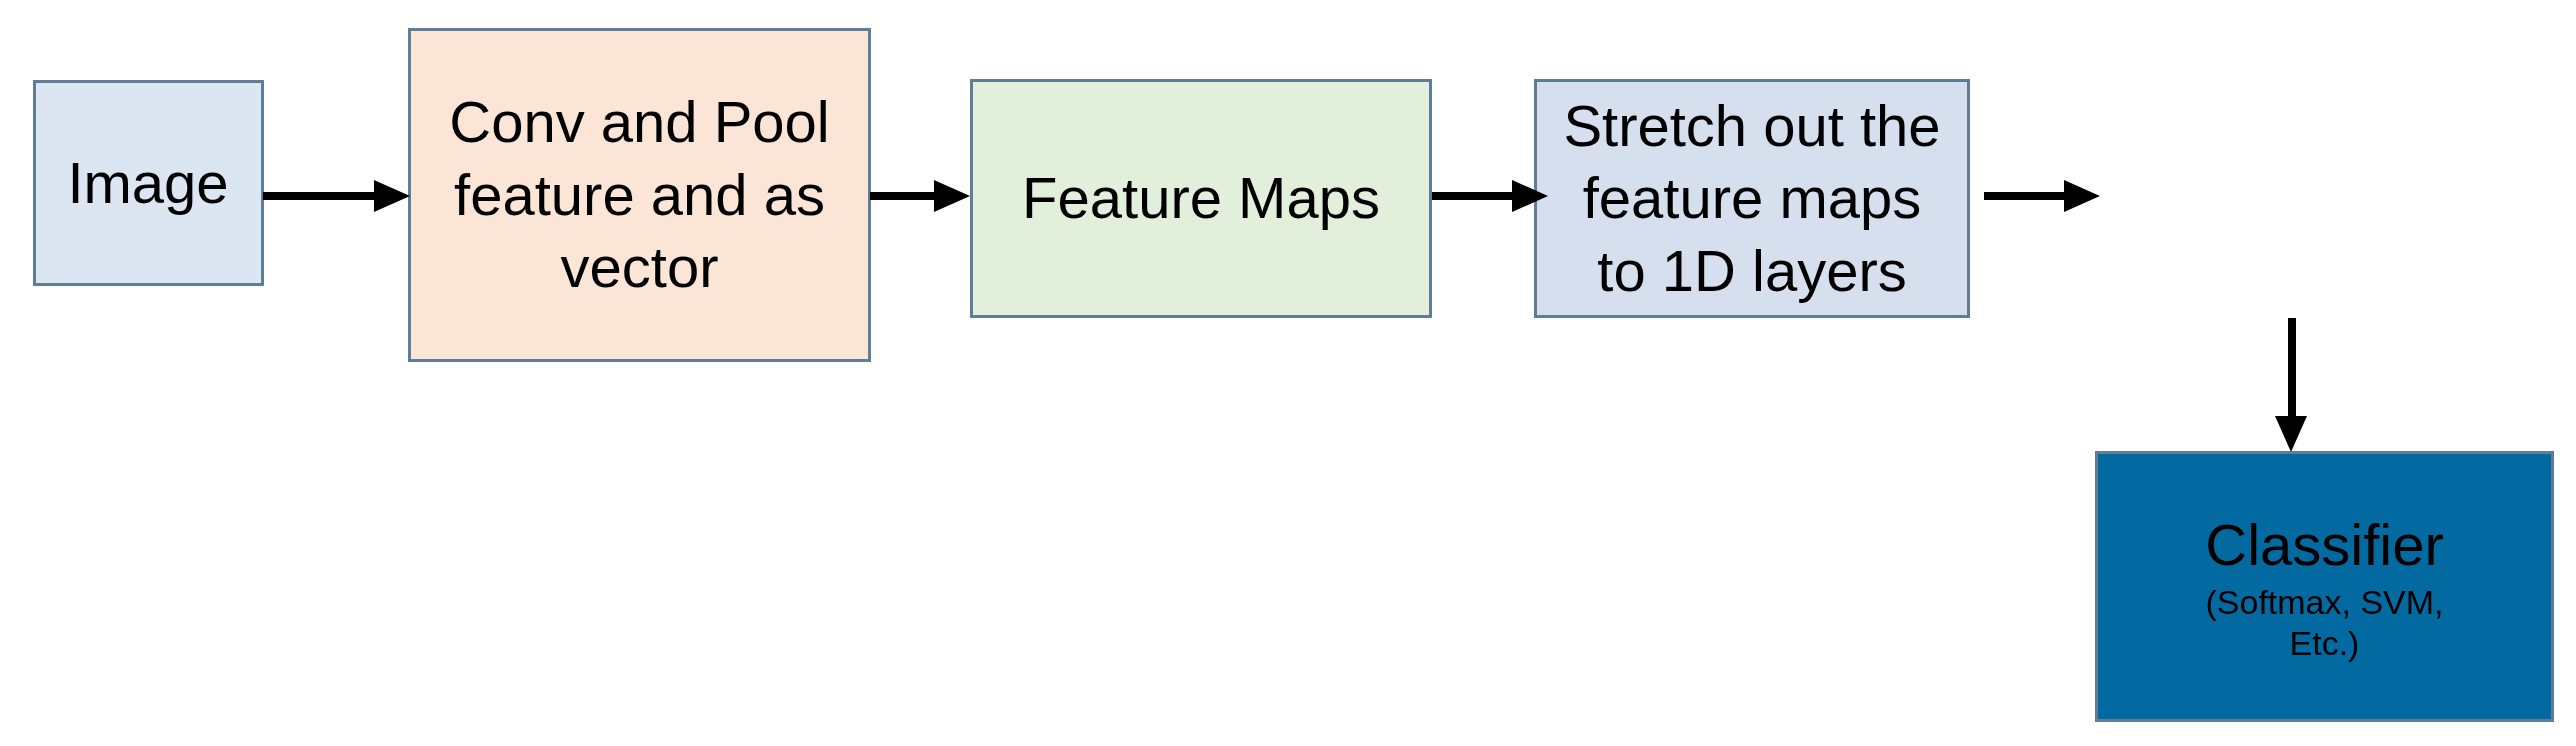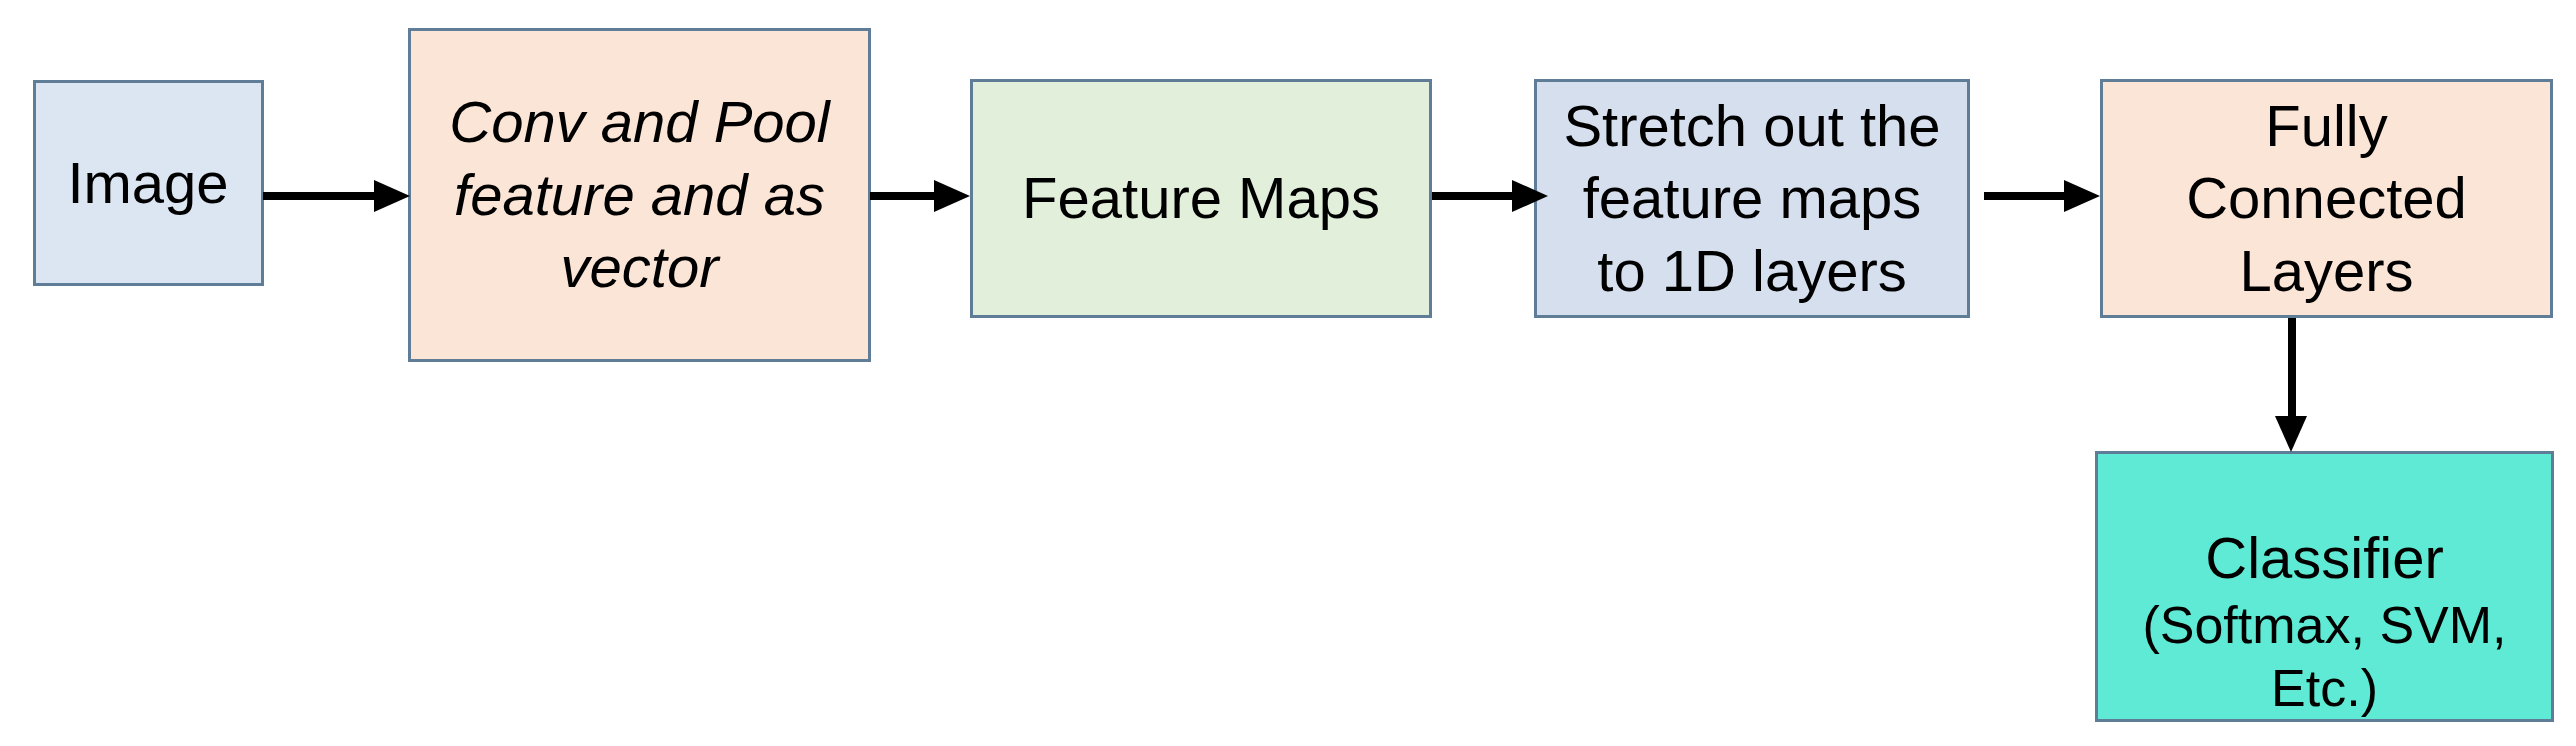--- a/index.html
+++ b/index.html
@@ -18,25 +18,25 @@
     display: flex;
     flex-direction: column;
     align-items: center;
     justify-content: center;
     text-align: center;
     color: #000000;
     font-size: 58px;
     line-height: 1.25;
   }
   .node .line { white-space: nowrap; }
-  .node .sub  { font-size: 52px; line-height: 1.2; white-space: nowrap; }
+  .node .sub  { font-size: 34px; line-height: 1.2; white-space: nowrap; }
 
   
   #node-image            { left: 32.5px;   top: 80px;  width: 231px; height: 206px; }
-  #node-conv-pool        { left: 408px;  top: 28px;  width: 463px; height: 334px; font-style: italic; }
+  #node-conv-pool        { left: 408px;  top: 28px;  width: 463px; height: 334px; }
   #node-feature-maps     { left: 970px; top: 79px;  width: 462px; height: 239px; }
   #node-stretch          { left: 1534px; top: 79px;  width: 436px; height: 239px; }
   #node-fully-connected  { left: 2100px; top: 79px;  width: 453px; height: 239px; }
   #node-classifier       { left: 2095px; top: 451px; width: 459px; height: 271px; }
 
   
   .shaft-h { position: absolute; height: 7.7px; background: #000; }
   .shaft-v { position: absolute; width: 7.7px;  background: #000; }
   .head-right {
     position: absolute; width: 0; height: 0;
@@ -79,27 +79,22 @@
   <div class="node" id="node-feature-maps" style="background-color: rgb(226, 239, 218); border-color: rgb(95, 125, 150);">
     <span class="line">Feature Maps</span>
   </div>
 
   <div class="node" id="node-stretch" style="background-color: rgb(214, 223, 238); border-color: rgb(95, 125, 150);">
     <span class="line">Stretch out the</span>
     <span class="line">feature maps</span>
     <span class="line">to 1D layers</span>
   </div>
 
-  <div class="node" id="node-fully-connected" style="background-color: rgb(251, 229, 214); border-color: rgb(95, 125, 150);">
-    <span class="line">Fully</span>
-    <span class="line">Connected</span>
-    <span class="line">Layers</span>
-  </div>
 
-  <div class="node" id="node-classifier" style="background-color: #5eead4; border-color: rgb(95, 125, 150); justify-content: flex-end;">
+  <div class="node" id="node-classifier" style="background-color: #0369a1; border-color: rgb(95, 125, 150);">
     <span class="line">Classifier</span>
     <span class="sub">(Softmax, SVM,</span>
     <span class="sub">Etc.)</span>
   </div>
 
   <div>
     <div class="shaft-h" id="arrow1-shaft" style="background-color: rgb(0, 0, 0);"></div>
     <div class="head-right" id="arrow1-head" style="border-left-color: rgb(0, 0, 0);"></div>
   </div>
 

